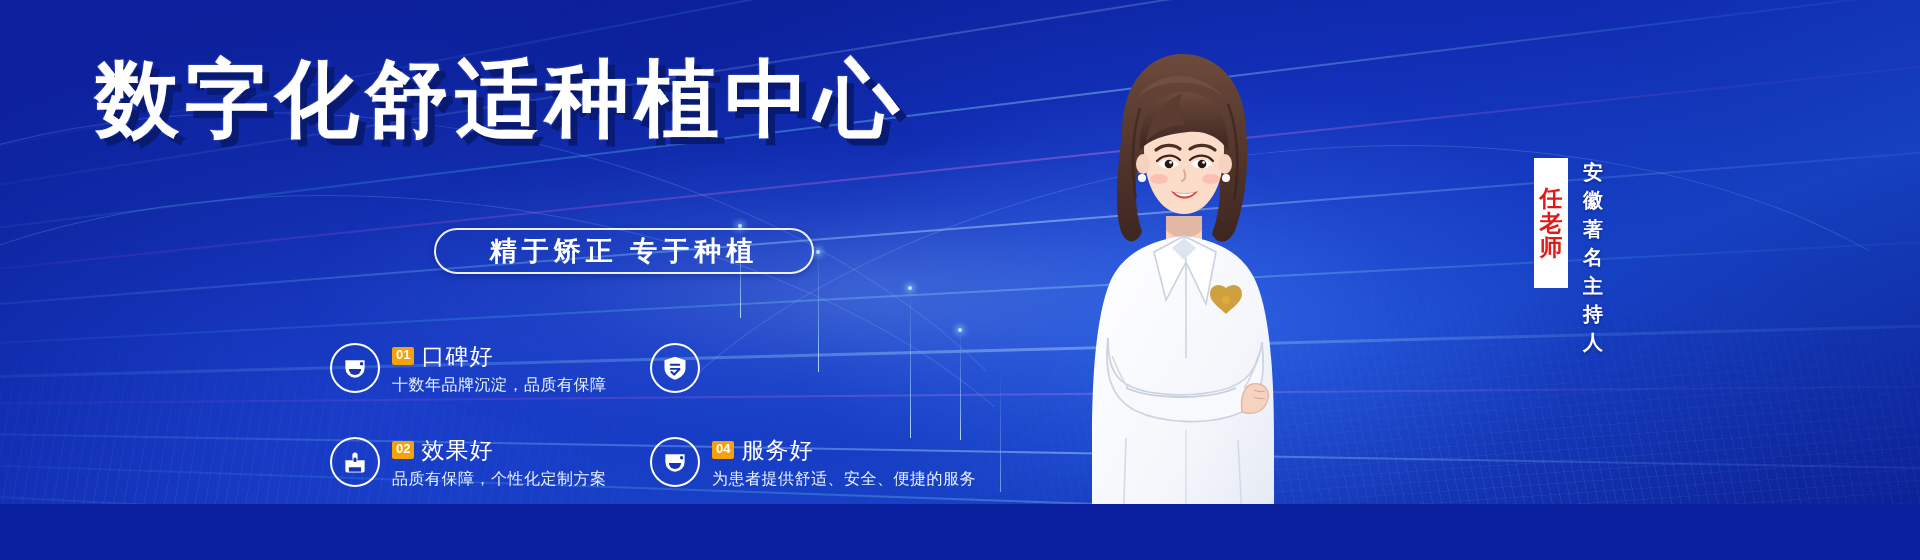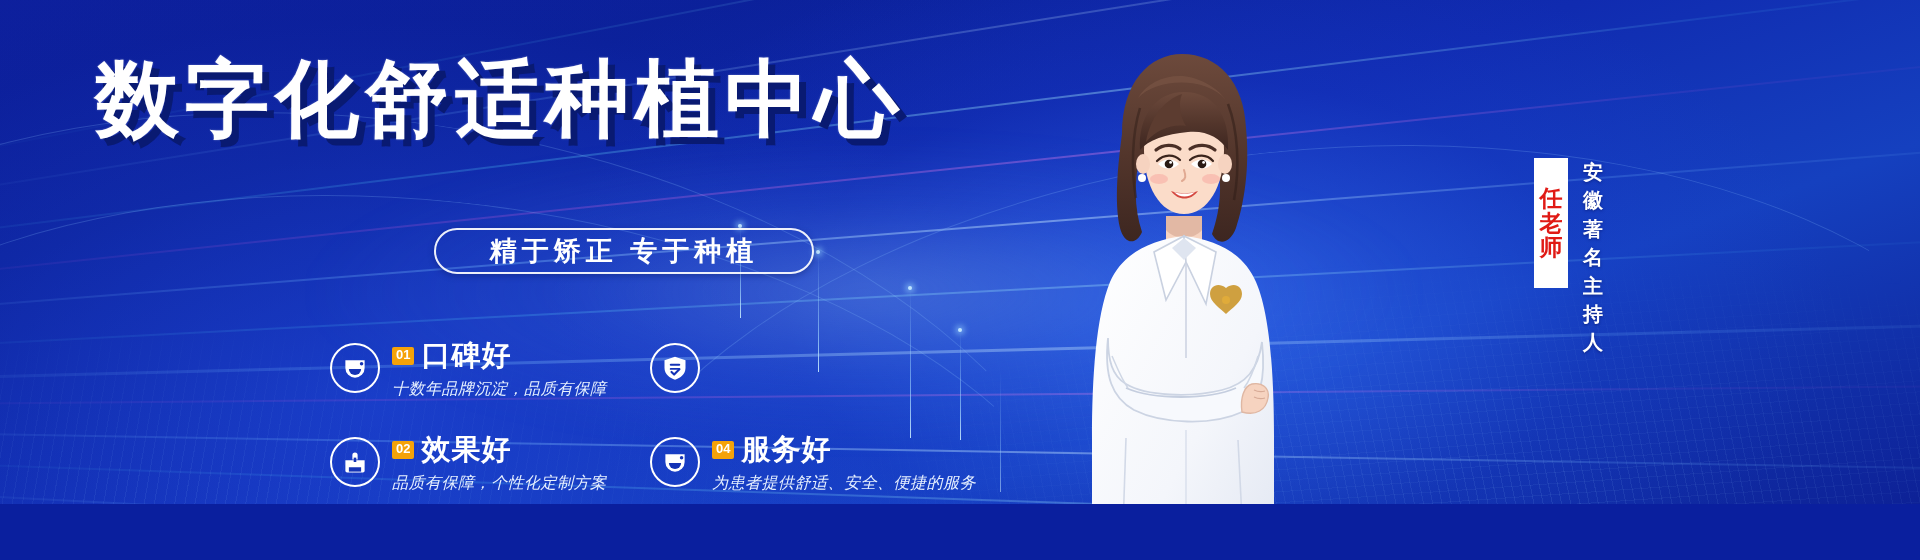--- a/index.html
+++ b/index.html
@@ -103,25 +103,25 @@
   }
   .fic svg { width:28px; height:28px; display:block; }
   .ftxt { display:flex; flex-direction:column; gap:3px; }
   .frow1 { display:flex; align-items:center; gap:7px; }
   .fnum {
     background:#f5a209; color:#ffffff; font-size:13px; font-weight:bold;
     padding:1px 4px 2px 4px; line-height:1.1; border-radius:2px;
     letter-spacing:0;
   }
   .ftitle {
-    font-size:29px; font-weight:bold; color:#ffffff; letter-spacing:1px;
+    font-size:23px; font-weight:normal; color:#ffffff; letter-spacing:1px;
     white-space:nowrap;
   }
   .fdesc {
-    font-size:16px; color:#e7f1ff; letter-spacing:0.5px; white-space:nowrap;font-style:italic;
+    font-size:16px; color:#e7f1ff; letter-spacing:0.5px; white-space:nowrap;
   }
 
   
   .doctor { position:absolute; left:1030px; top:38px; width:300px; height:522px; }
   .doctor svg { width:100%; height:100%; display:block; }
 
   
   .plaque {
     position:absolute; left:1534px; top:158px;
     width:34px; height:130px;

